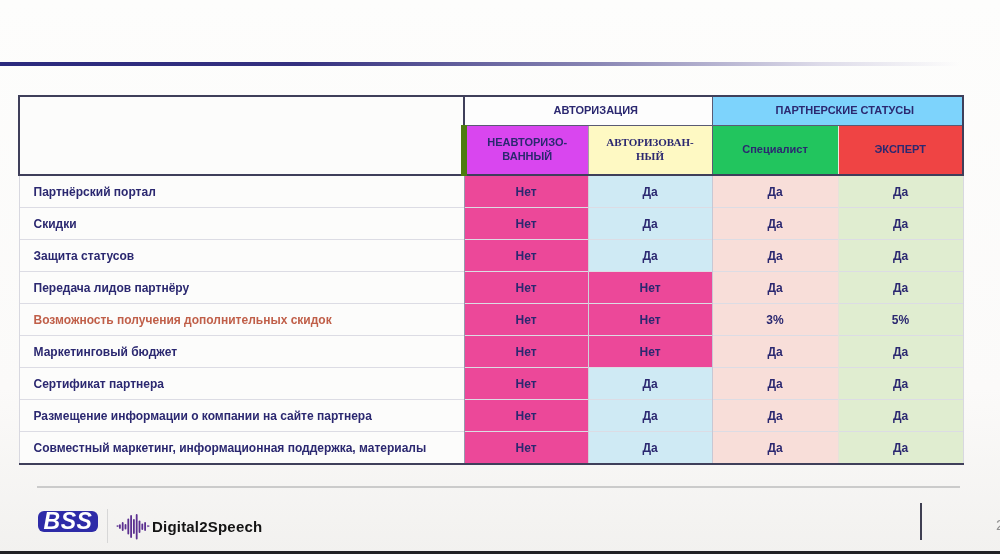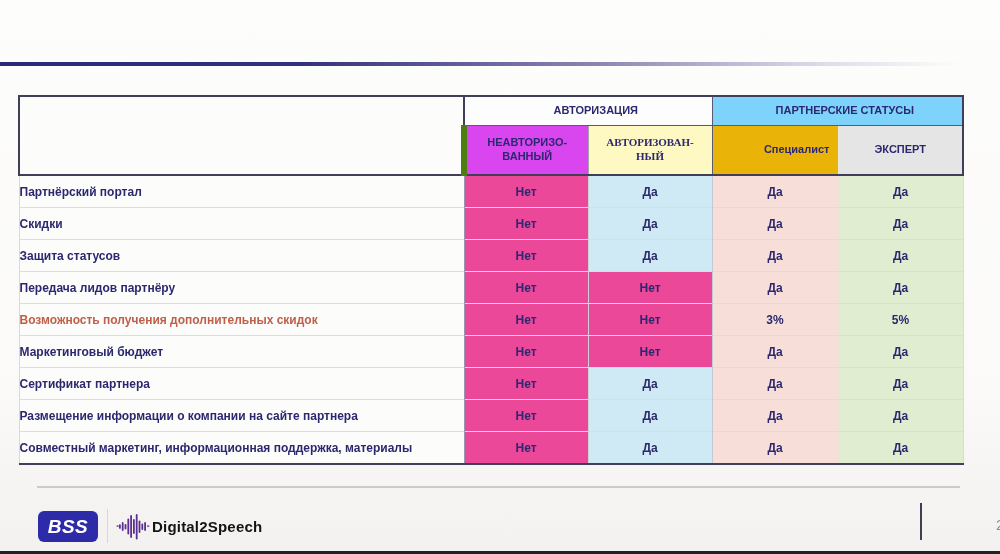--- a/index.html
+++ b/index.html
@@ -27,46 +27,46 @@
   }
   th,td{padding:0;}
   thead th{font-size:11px;font-weight:bold;color:#2b2870;line-height:1.25;padding-left:15px;}
   .corner{background:#fcfcfb;border:2px solid #3f3f5a;}
   .group-row th{height:28px;}
   .g-auth{background:#fdfdfd;border-top:2px solid #3f3f5a;border-bottom:1px solid #5a5a74;border-left:1px solid #8f8fa6;}
   .g-status{background:#7dd3fc;border-top:2px solid #3f3f5a;border-bottom:1px solid #5a5a74;border-left:1px solid #5a5a74;border-right:2px solid #3f3f5a;}
   .cols-row th{height:48px;border-bottom:2px solid #3f3f5a;vertical-align:middle;padding:0 8px;}
   .col-unauth{background:#d946ef;border-left:6px solid #4d7c0f;}
   .col-auth{background:#fef9c3;border-left:1px solid #a3a3a3;font-family:Liberation Serif, serif;}
-  .col-spec{background:#eab308;border-left:1px solid #5a5a74;text-align:right;}
-  .col-exp{background:#e5e5e5;border-left:1px solid #eceadf;border-right:2px solid #3f3f5a;}
+  .col-spec{background:#22c55e;border-left:1px solid #5a5a74;}
+  .col-exp{background:#ef4444;border-left:1px solid #eceadf;border-right:2px solid #3f3f5a;}
 
   tbody tr{border-bottom:1px solid #dcdce4;}
   tbody tr:last-child{border-bottom:2px solid #3f3f5a;}
   tbody td{height:31px;font-size:12px;font-weight:bold;vertical-align:middle;}
   td.rl{
-    color:#2b2870;text-align:left;background:#fcfcfb;
+    color:#2b2870;text-align:left;padding-left:14px;background:#fcfcfb;
     border-left:1px solid #d8d8e0;white-space:nowrap;overflow:hidden;
   }
   td.rl.accent{color:#c05f49;}
   td.val{text-align:center;color:#2b2870;background:#ec4899;}
   tbody td:nth-child(2){border-left:1px solid #9898ae;}
   tbody td:nth-child(3){border-left:1px solid #d0d0da;}
   tbody td:nth-child(4){border-left:1px solid #c8c8d4;}
   tbody td:nth-child(5){border-left:1px solid #e6e2da;border-right:1px solid #d8d8e0;}
   td.val.blue{background:#cfeaf4;}
   td.val.pink{background:#f8ded9;}
   td.val.green{background:#e0edd0;}
 
   
   .footer-line{position:absolute;left:37px;top:486px;width:923px;height:2px;background:#cbcbcb;}
   .bss-logo{
-    position:absolute;left:38px;top:511px;width:60px;height:31px;
+    position:absolute;left:38px;top:511px;width:60px;height:21px;
     background:#2e2ba8;border-radius:6px;color:#ffffff;
-    font-weight:bold;font-style:italic;font-size:19px;letter-spacing:.5px;
+    font-weight:bold;font-style:italic;font-size:23px;letter-spacing:.5px;
     display:flex;align-items:center;justify-content:center;
   }
   .logo-divider{position:absolute;left:107px;top:509px;width:1px;height:34px;background:#d7d7d7;}
   .waveform{position:absolute;left:116px;top:513px;width:34px;height:28px;}
   .brand{position:absolute;left:152px;top:518px;font-size:15px;font-weight:bold;color:#141414;letter-spacing:.2px;}
   .page-bar{position:absolute;left:920px;top:503px;width:2px;height:37px;background:#3f3f52;}
   .page-num{position:absolute;left:996px;top:516px;font-size:15px;color:#8f8f8f;}
   .bottom-strip{position:absolute;left:0;bottom:0;width:1000px;height:3px;background:#222225;}
 </style>
 </head>

